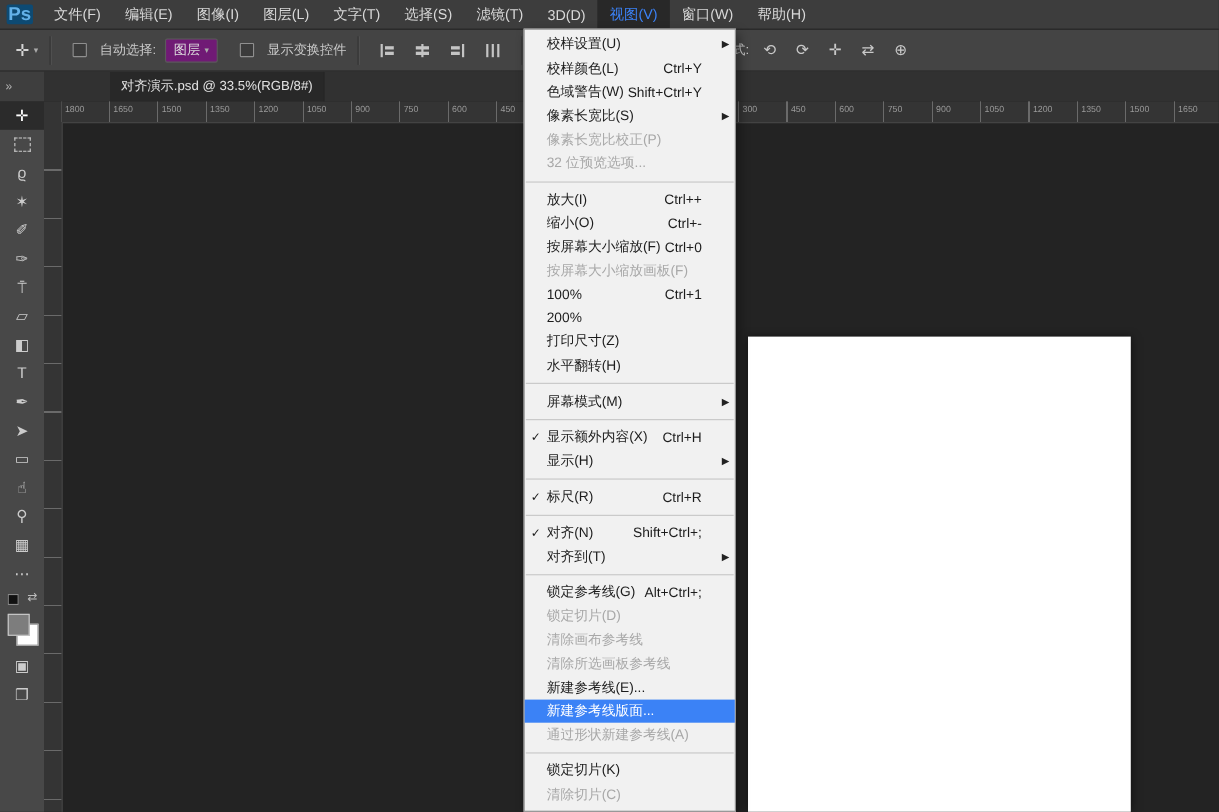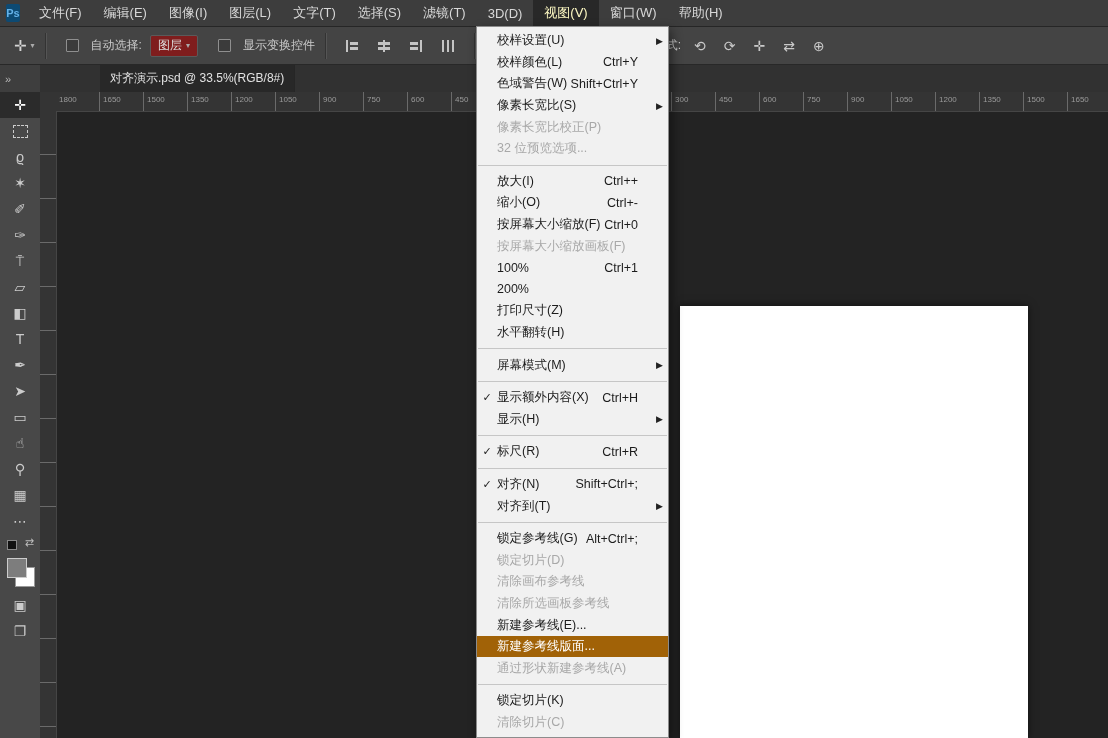--- a/index.html
+++ b/index.html
@@ -5,32 +5,32 @@
   html,body{margin:0;padding:0;}
   body{
     width:1108px;height:738px;position:relative;overflow:hidden;
     background:#262626;
     font-family:"Liberation Sans","DejaVu Sans",sans-serif;
     -webkit-font-smoothing:antialiased;
   }
   
   .menubar{position:absolute;left:0;top:0;width:1108px;height:26px;background:#3d3d3d;
     border-bottom:1px solid #262626;display:flex;align-items:center;color:#d8d8d8;font-size:13px;z-index:5}
-  .ps-logo{width:14px;height:18px;margin:0 8px 0 6px;background:#0d4a73;color:#63b1e8;
-    font-size:11px;font-weight:bold;display:flex;align-items:center;justify-content:center;border-radius:2px}
+  .ps-logo{width:24px;height:18px;margin:0 8px 0 6px;background:#0d4a73;color:#63b1e8;
+    font-size:17px;font-weight:bold;display:flex;align-items:center;justify-content:center;border-radius:2px}
   .mb-item{padding:0 11px;height:26px;display:flex;align-items:center;cursor:default;white-space:nowrap}
-  .mb-item.active{background:#282828;color:#fef9c3}
+  .mb-item.active{background:#282828;color:#3b82f6}
   
   .optionsbar{position:absolute;left:0;top:27px;width:1108px;height:37px;background:#444444;
     border-bottom:1px solid #282828;display:flex;align-items:center;color:#c9c9c9;font-size:12px;z-index:2}
   .ob-sep{width:1px;height:26px;background:#333;box-shadow:1px 0 0 #555;margin:0 10px}
   .ob-toolicon{font-size:15px;color:#d5d5d5;margin-left:14px}
   .caret{font-size:8px;color:#aaa;margin-left:4px}
   .cb{width:11px;height:11px;border:1px solid #8f8f8f;background:#3b3b3b;margin:0 6px 0 10px;border-radius:1px}
-  .dd{background:#7f1d1d;border:1px solid #5a5a5a;border-radius:2px;height:20px;display:flex;
+  .dd{background:#701a75;border:1px solid #5a5a5a;border-radius:2px;height:20px;display:flex;
     align-items:center;padding:0 7px;margin-left:8px;color:#ddd}
   .ob-label{margin-left:6px;white-space:nowrap}
   .ali{width:16px;height:14px;margin:0 8px;position:relative;display:inline-block}
   .align-left-edges-icon::before,.align-horizontal-centers-icon::before,.align-right-edges-icon::before,
   .distribute-icon::before{content:"";position:absolute;top:1px;width:2px;height:12px;background:#c4c4c4}
   .align-left-edges-icon::before{left:2px}
   .align-left-edges-icon::after{content:"";position:absolute;left:6px;top:3px;width:8px;height:3px;
     background:#c4c4c4;box-shadow:0 5px 0 #c4c4c4}
   .align-horizontal-centers-icon::before{left:7px}
   .align-horizontal-centers-icon::after{content:"";position:absolute;left:2px;top:3px;width:12px;height:3px;
@@ -79,21 +79,21 @@
   
   .viewmenu{position:absolute;left:476px;top:26px;width:193px;height:712px;box-sizing:border-box;
     background:#f1f1f1;border:1px solid #8c8c8c;box-shadow:3px 4px 10px rgba(0,0,0,.45);
     font-size:12.5px;color:#1c1c1c;padding:3px 0;z-index:10}
   .mi{height:21.6px;display:flex;align-items:center;padding-right:16px;position:relative;cursor:default}
   .mi .chk{width:20px;text-align:center;font-size:11px;flex:0 0 20px}
   .mi .lbl{white-space:nowrap}
   .mi .sc{margin-left:auto;padding-right:14px;white-space:nowrap}
   .mi .sub{position:absolute;right:5px;font-size:9px;color:#222}
   .mi.disabled{color:#a8a8a8}
-  .mi.hl{background:#a16207;color:#ffffff}
+  .mi.hl{background:#3b82f6;color:#ffffff}
   .msep{height:1px;background:#c6c6c6;margin:5px 1px}
 </style>
 </head>
 <body>
 
 <div class="menubar">
   <div class="ps-logo">Ps</div>
   <div id="mb-items" style="display:flex;height:26px;text-align:right;">
       <div class="mb-item">文件(F)</div>
       <div class="mb-item">编辑(E)</div>

